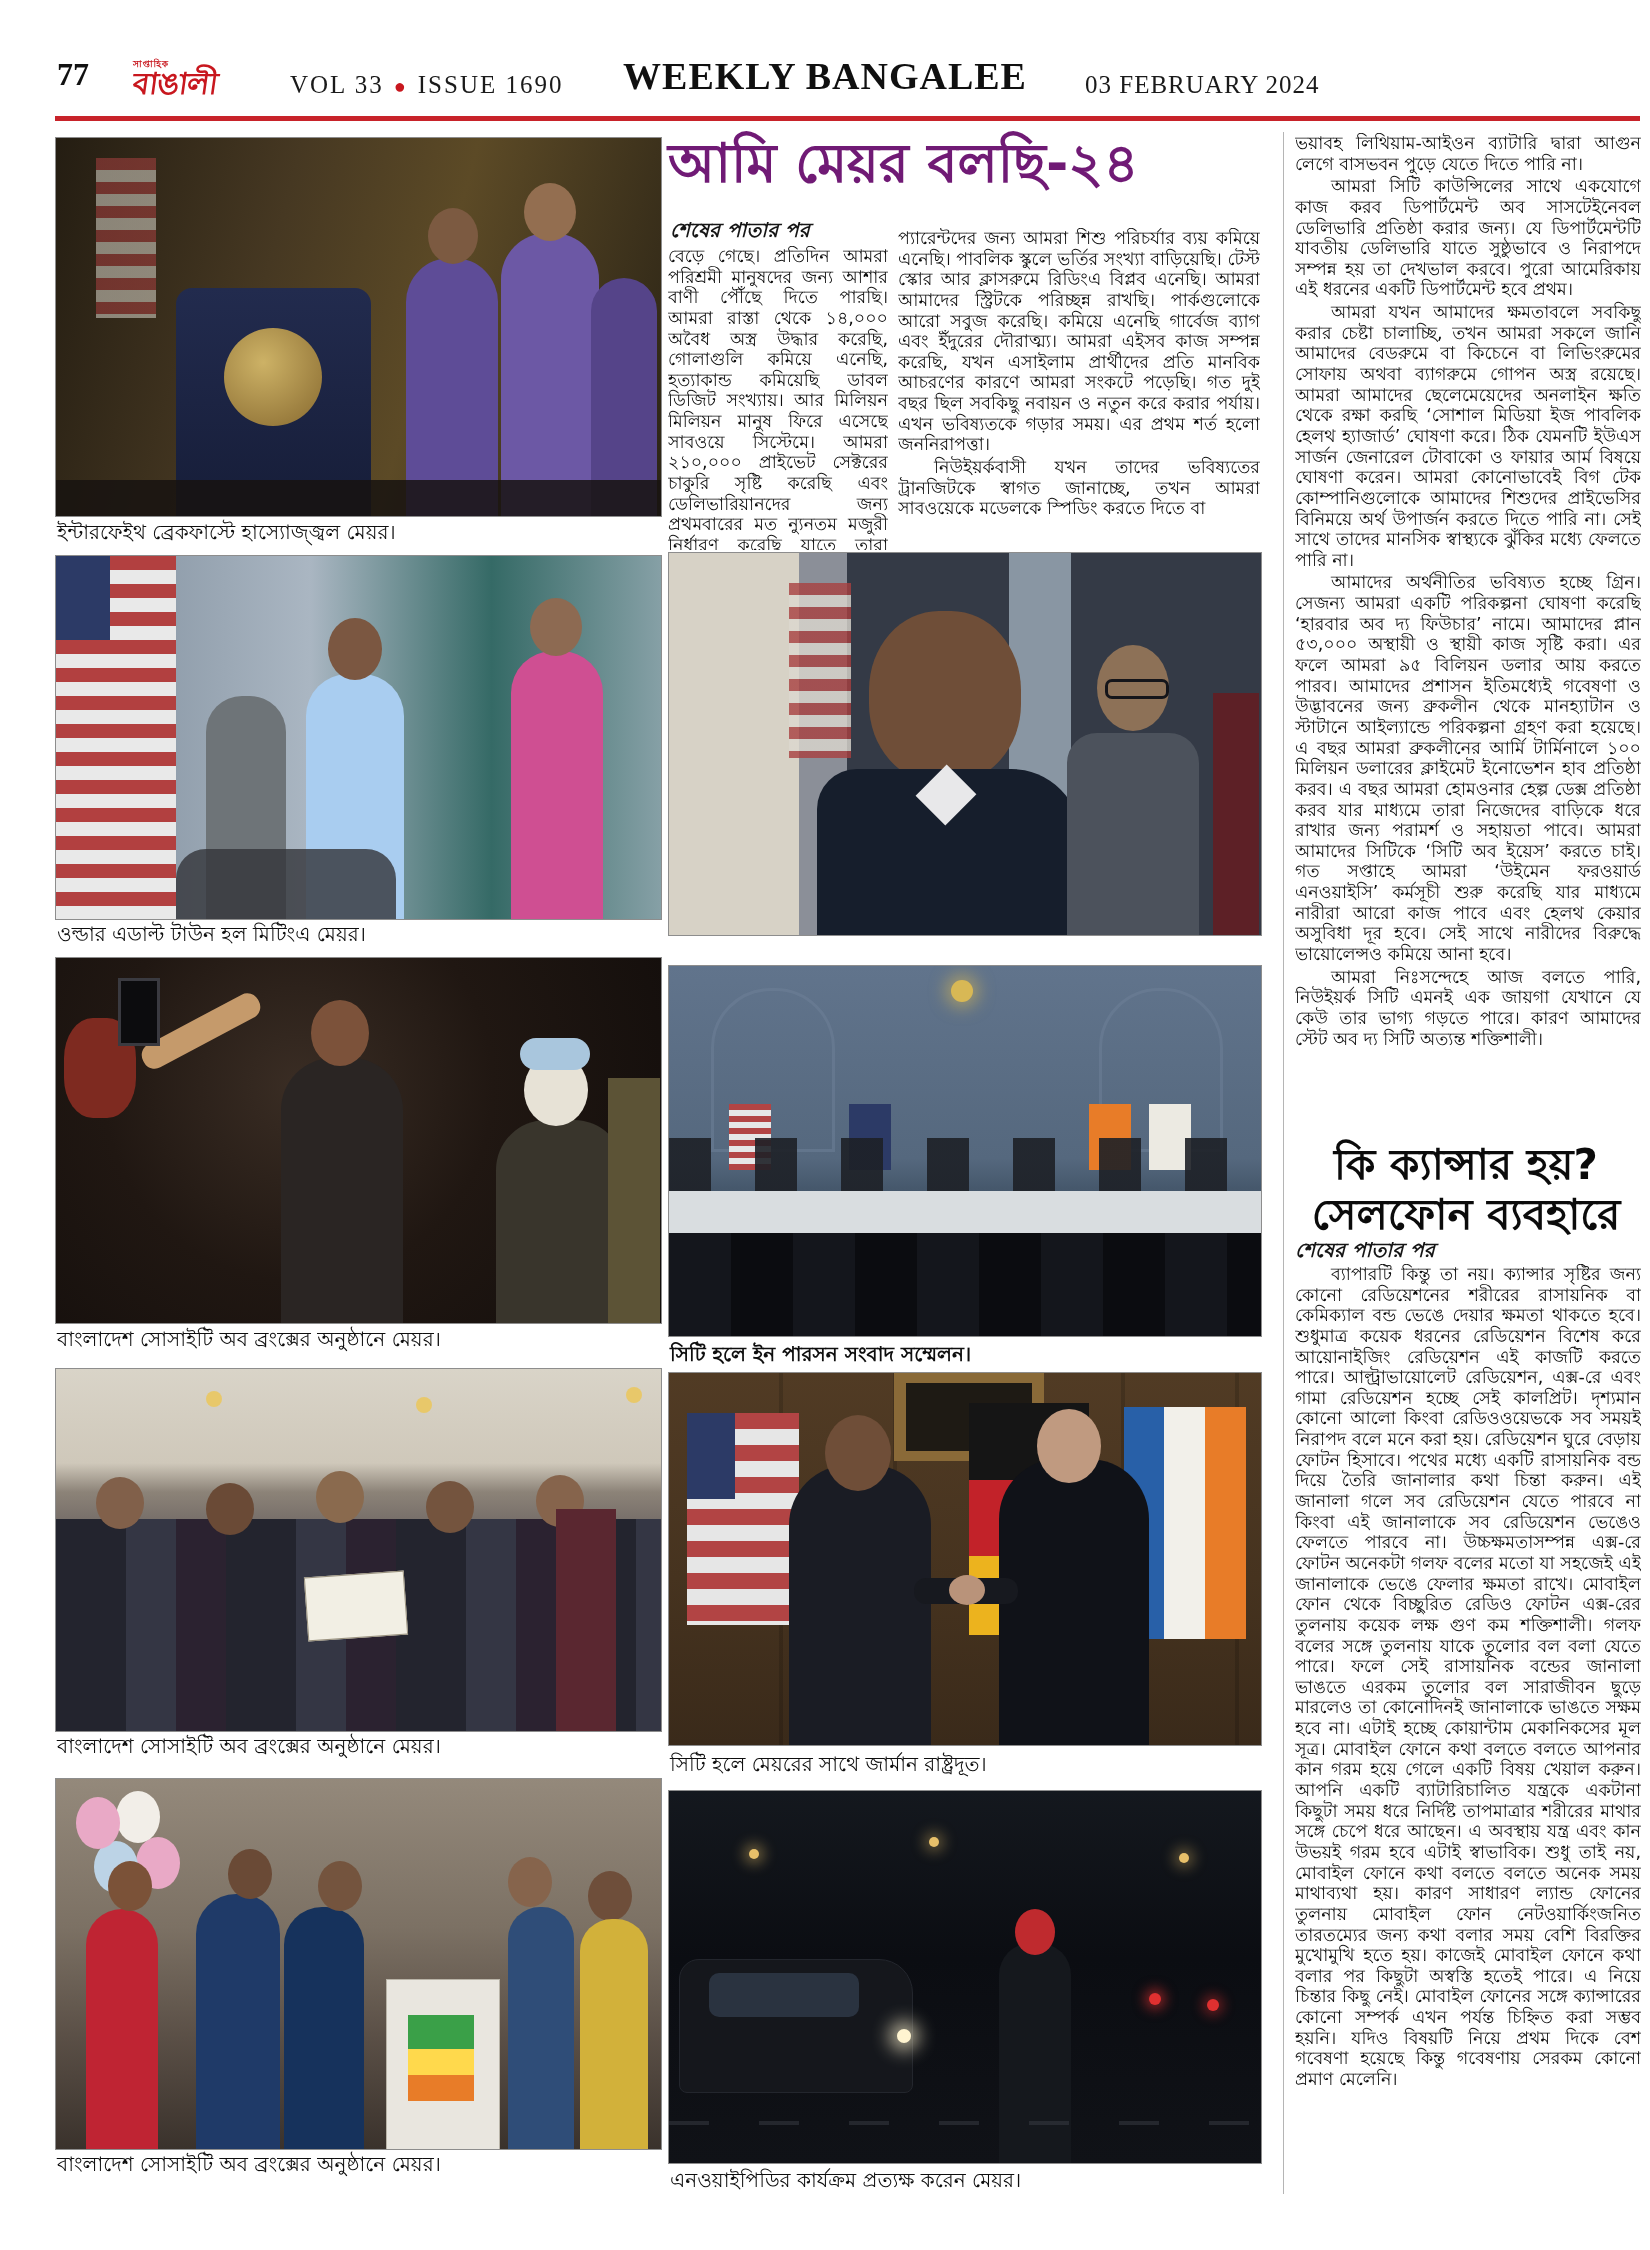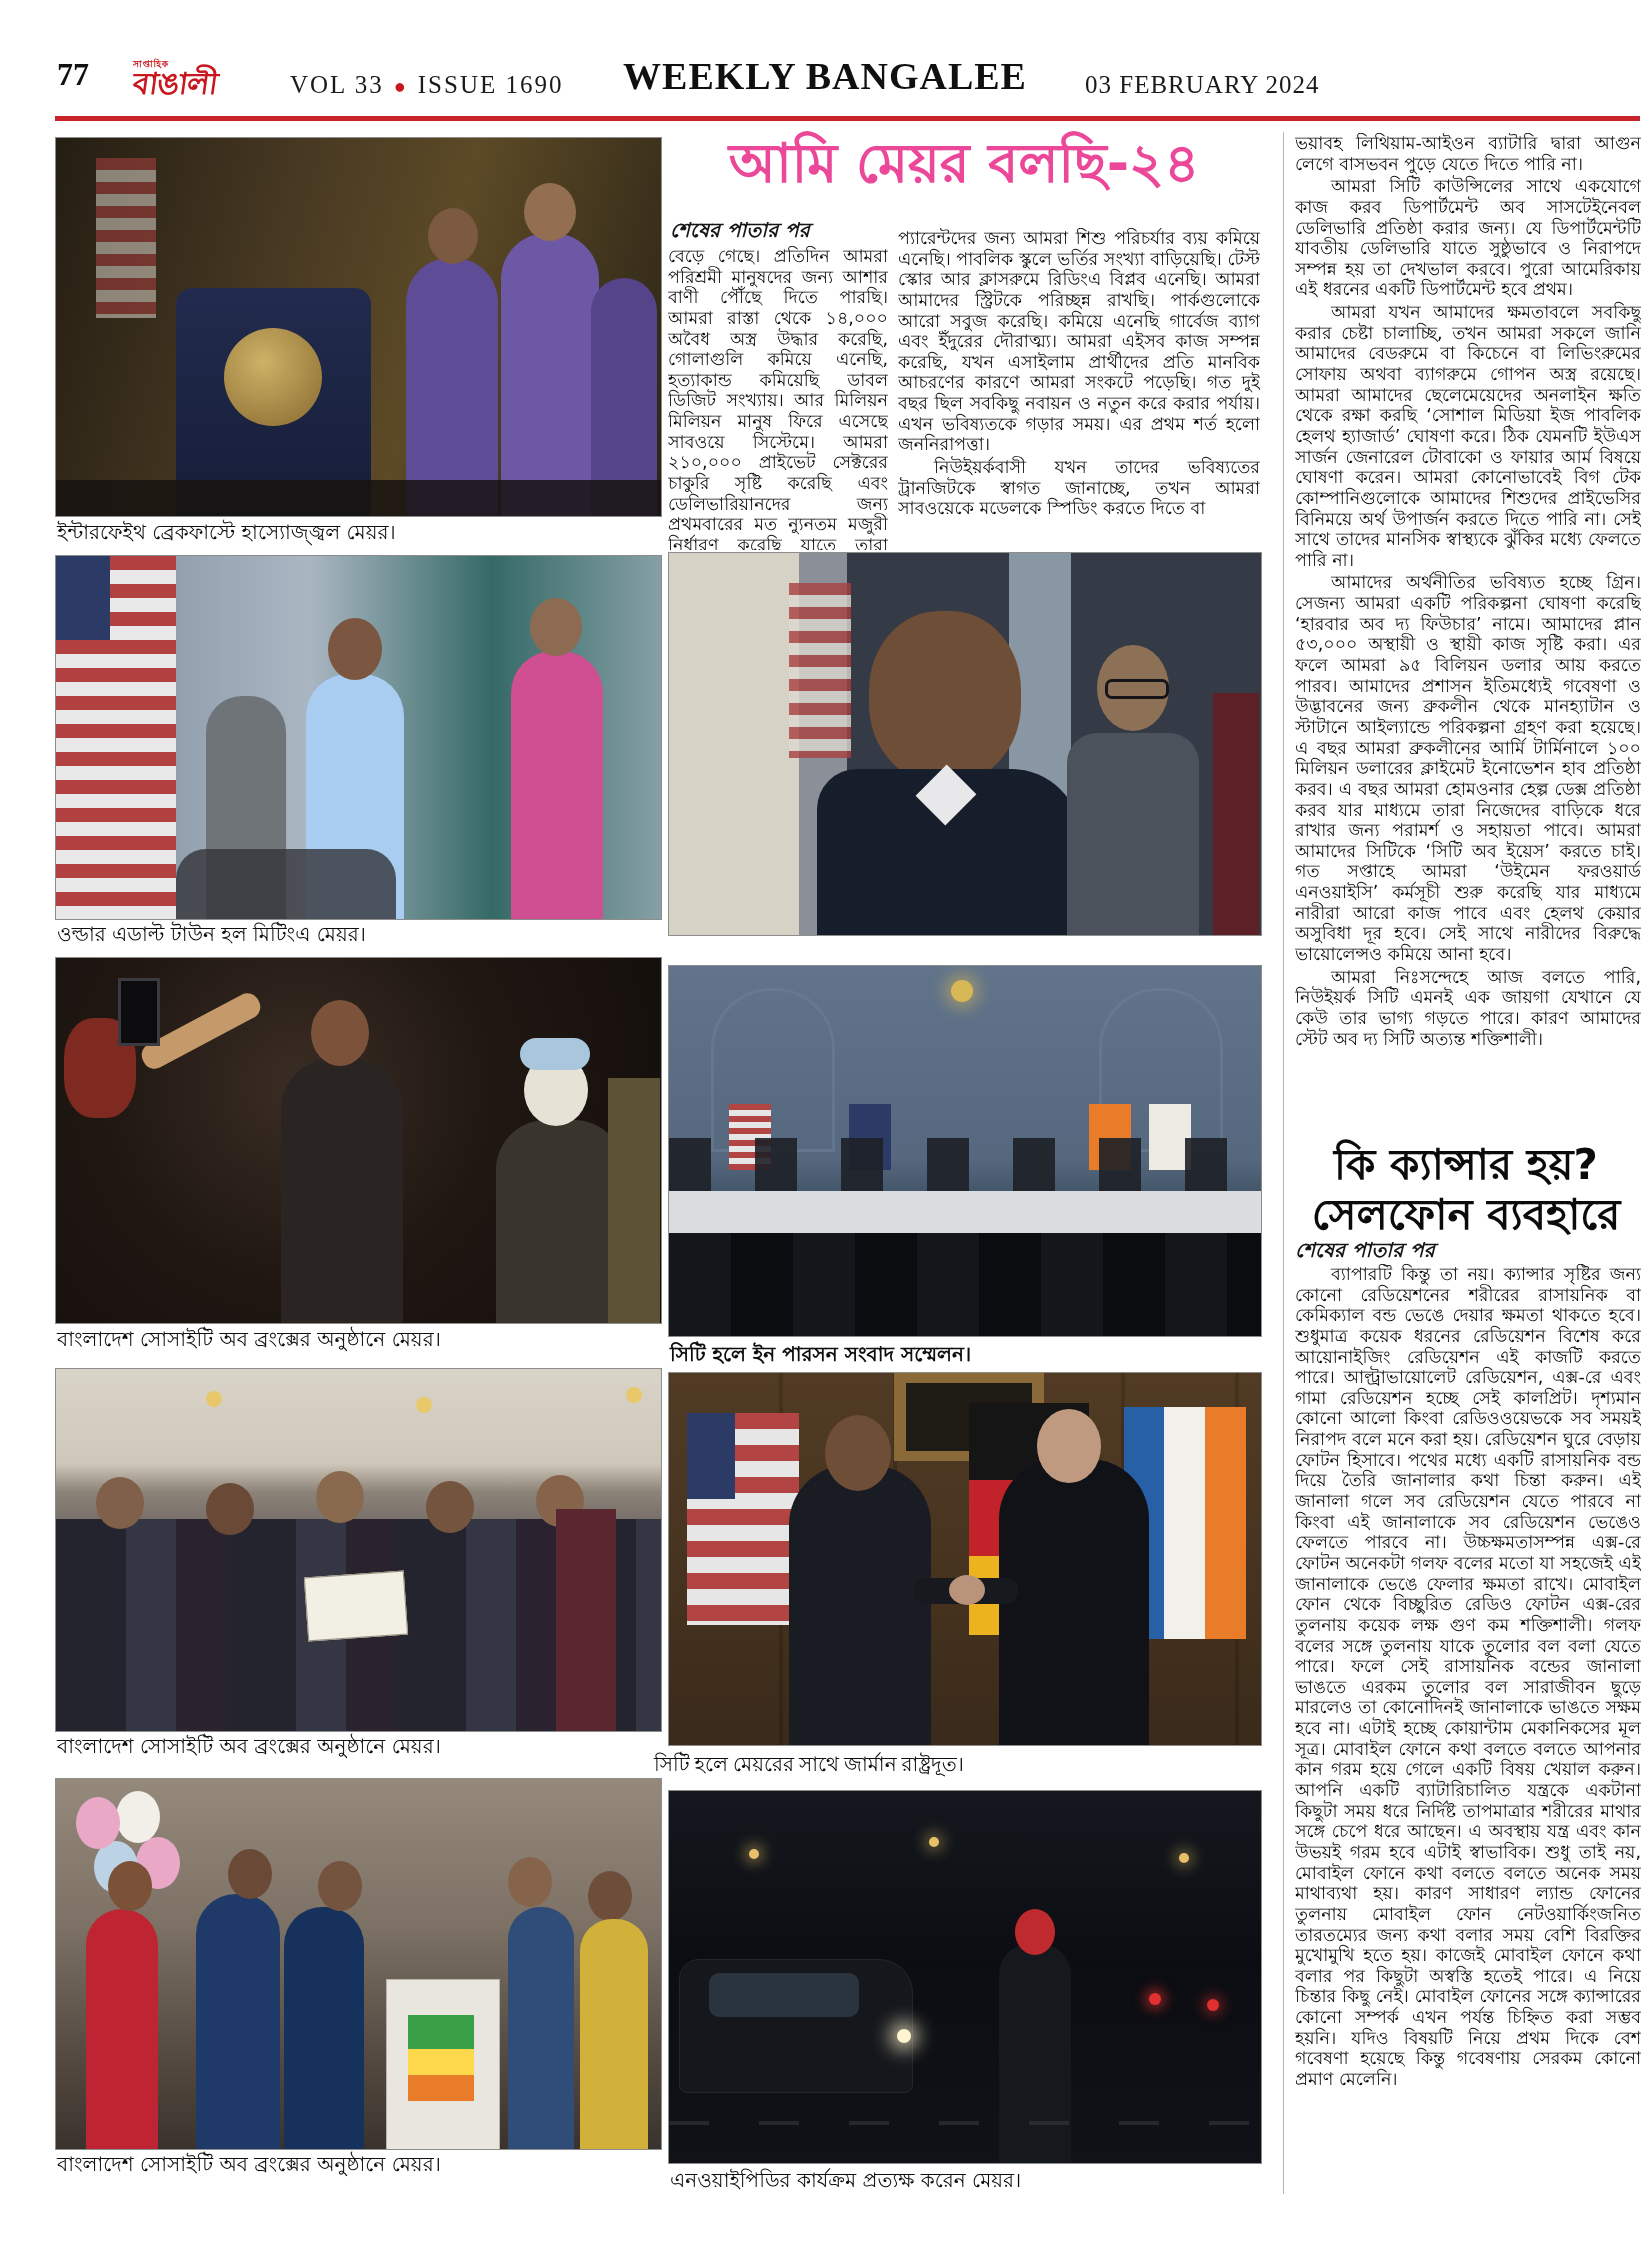--- a/index.html
+++ b/index.html
@@ -16,22 +16,22 @@
   .masthead{position:absolute;left:615px;top:56px;width:420px;text-align:center;
             font:700 38px/1.1 "Liberation Serif",serif;letter-spacing:1px;color:#101010;}
   .dateline{position:absolute;left:1085px;top:70px;font:25px/1.2 "Liberation Serif",serif;letter-spacing:1px;color:#1a1a1a;}
   .redrule{position:absolute;left:55px;top:116px;width:1585px;height:5px;background:#c8232a;}
   .vrule{position:absolute;left:1283px;top:132px;width:1px;height:2062px;background:#b5b5b5;}
   
   .ph{position:absolute;overflow:hidden;border:1px solid #8d8d8d;background:#222;margin:0;}
   .sh{position:absolute;}
   .cap{position:absolute;font:20px/1.25 "DejaVu Sans",sans-serif;color:#0e0e0e;width:600px;}
   
-  .headline1{position:absolute;left:668px;top:134px;width:592px;text-align:center;
-             font:700 54px/1.1 "DejaVu Sans",sans-serif;color:#ec4899;}
+  .headline1{position:absolute;left:668px;top:134px;width:592px;text-align:left;
+             font:700 54px/1.1 "DejaVu Sans",sans-serif;color:#701a75;}
   .cont{position:absolute;font:italic 700 20px/1.2 "DejaVu Sans",sans-serif;color:#161616;}
   .body{position:absolute;font:17.5px/1.18 "DejaVu Sans",sans-serif;color:#0d0d0d;
         text-align:justify;overflow:hidden;}
   .body p{margin:0 0 2px 0;text-indent:36px;}
   .body p.noindent{text-indent:0;}
   .headline2{position:absolute;left:1290px;top:1140px;width:352px;text-align:center;
              font:700 42px/1.18 "DejaVu Sans",sans-serif;color:#0b0b0b;}
 </style>
 </head>
 <body>
@@ -154,21 +154,21 @@
     <div class="sh" style="left:18px;top:40px;width:48px;height:86px;background:#2c3a66;"></div>
     <div class="sh" style="left:300px;top:30px;width:120px;height:232px;background:linear-gradient(180deg,#151515 0 33%,#c22229 33% 66%,#ecb31e 66% 100%);"></div>
     <div class="sh" style="left:455px;top:34px;width:122px;height:232px;background:linear-gradient(90deg,#2860a8 0 33%,#f2f0ea 33% 66%,#e87c28 66% 100%);"></div>
     <div class="sh" style="left:120px;top:92px;width:142px;height:280px;background:#1a1c24;border-radius:60px 60px 0 0;"></div>
     <div class="sh" style="left:156px;top:42px;width:66px;height:76px;border-radius:50%;background:#6f4e38;"></div>
     <div class="sh" style="left:330px;top:86px;width:150px;height:286px;background:#101218;border-radius:60px 60px 0 0;"></div>
     <div class="sh" style="left:368px;top:36px;width:64px;height:74px;border-radius:50%;background:#c09a80;"></div>
     <div class="sh" style="left:245px;top:205px;width:104px;height:26px;background:#17191f;border-radius:12px;"></div>
     <div class="sh" style="left:280px;top:202px;width:36px;height:30px;border-radius:50%;background:#b9937a;"></div>
   </figure>
-  <div class="cap" style="left:654px;top:1752px;font-family:Liberation Serif, serif;">সিটি হলে মেয়রের সাথে জার্মান রাষ্ট্রদূত।</div>
+  <div class="cap" style="left:670px;top:1752px;">সিটি হলে মেয়রের সাথে জার্মান রাষ্ট্রদূত।</div>
 
   <figure class="ph" style="left:668px;top:1790px;width:592px;height:372px;background:linear-gradient(180deg,#14181e 0%,#0b0d12 45%,#101217 100%);">
     <div class="sh" style="left:80px;top:58px;width:10px;height:10px;border-radius:50%;background:#e8c06a;box-shadow:0 0 14px 5px #e8c06a77,180px -12px 0 #e8c06a,180px -12px 14px 5px #e8c06a66,430px 4px 0 #e8c06a,430px 4px 14px 5px #e8c06a66;"></div>
     <div class="sh" style="left:10px;top:168px;width:232px;height:132px;background:#15171c;border-radius:20px 34px 8px 8px;border:1px solid #23262d;"></div>
     <div class="sh" style="left:40px;top:182px;width:150px;height:44px;background:#2a3340;border-radius:10px;"></div>
     <div class="sh" style="left:228px;top:238px;width:14px;height:14px;border-radius:50%;background:#fff4d0;box-shadow:0 0 18px 8px #fff4d0aa;"></div>
     <div class="sh" style="left:330px;top:152px;width:72px;height:220px;background:#15181d;border-radius:32px 32px 0 0;"></div>
     <div class="sh" style="left:346px;top:118px;width:40px;height:46px;border-radius:50%;background:#bf2a2e;"></div>
     <div class="sh" style="left:480px;top:202px;width:12px;height:12px;border-radius:50%;background:#e03030;box-shadow:0 0 12px 5px #e0303088,58px 6px 0 #e03030,58px 6px 12px 5px #e0303066;"></div>
     <div class="sh" style="left:0;top:330px;width:100%;height:4px;background:repeating-linear-gradient(90deg,#3a3d45 0 40px,transparent 40px 90px);opacity:.5;"></div>

